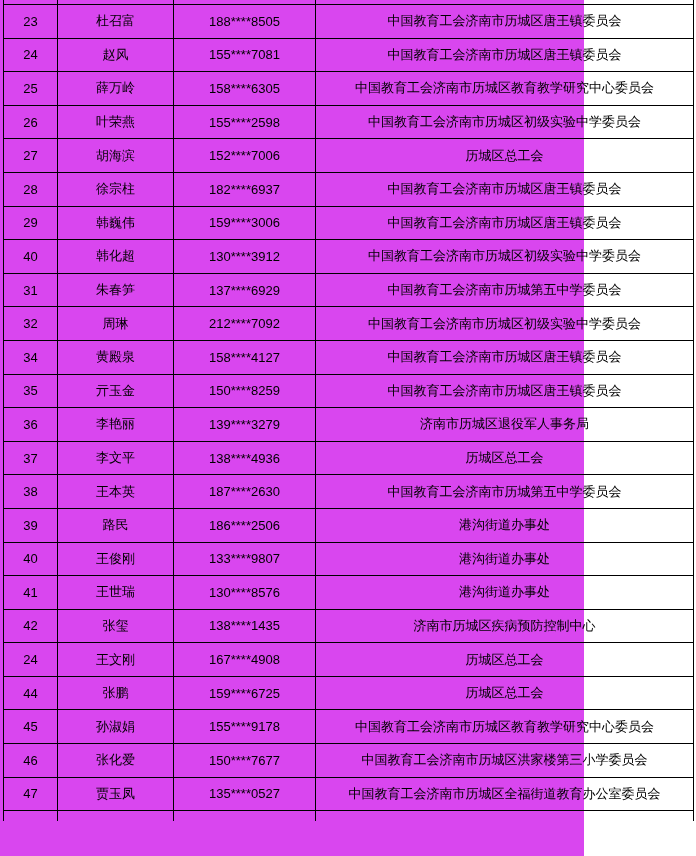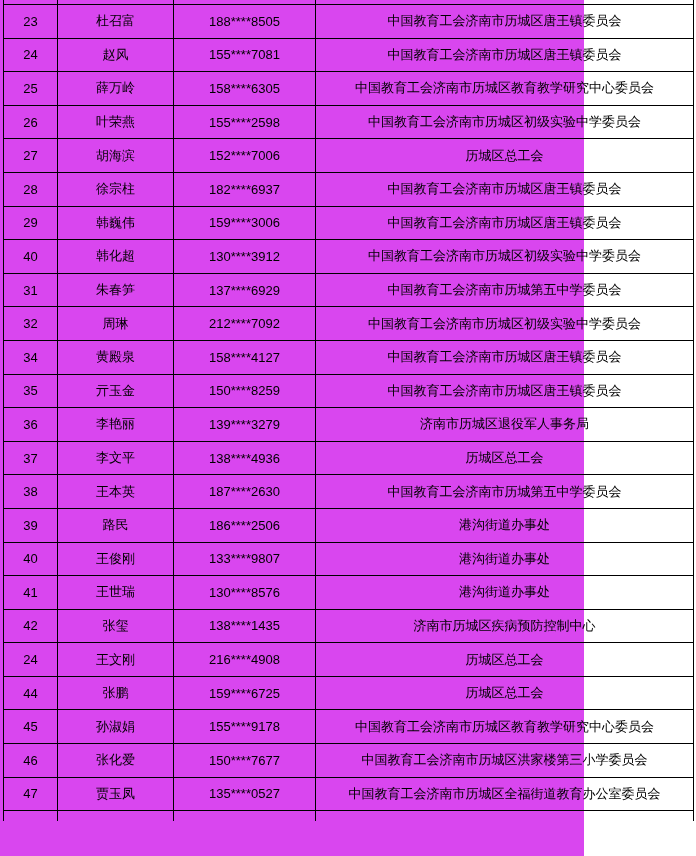--- a/index.html
+++ b/index.html
@@ -180,21 +180,21 @@
   </tr>
         <tr class="data-row">
     <td class="cell-index">42</td>
     <td class="cell-name">张玺</td>
     <td class="cell-phone">138****1435</td>
     <td class="cell-org">济南市历城区疾病预防控制中心</td>
   </tr>
         <tr class="data-row">
     <td class="cell-index">24</td>
     <td class="cell-name">王文刚</td>
-    <td class="cell-phone">216****4908</td>
+    <td class="cell-phone">167****4908</td>
     <td class="cell-org">历城区总工会</td>
   </tr>
         <tr class="data-row">
     <td class="cell-index">44</td>
     <td class="cell-name">张鹏</td>
     <td class="cell-phone">159****6725</td>
     <td class="cell-org">历城区总工会</td>
   </tr>
         <tr class="data-row">
     <td class="cell-index">45</td>

